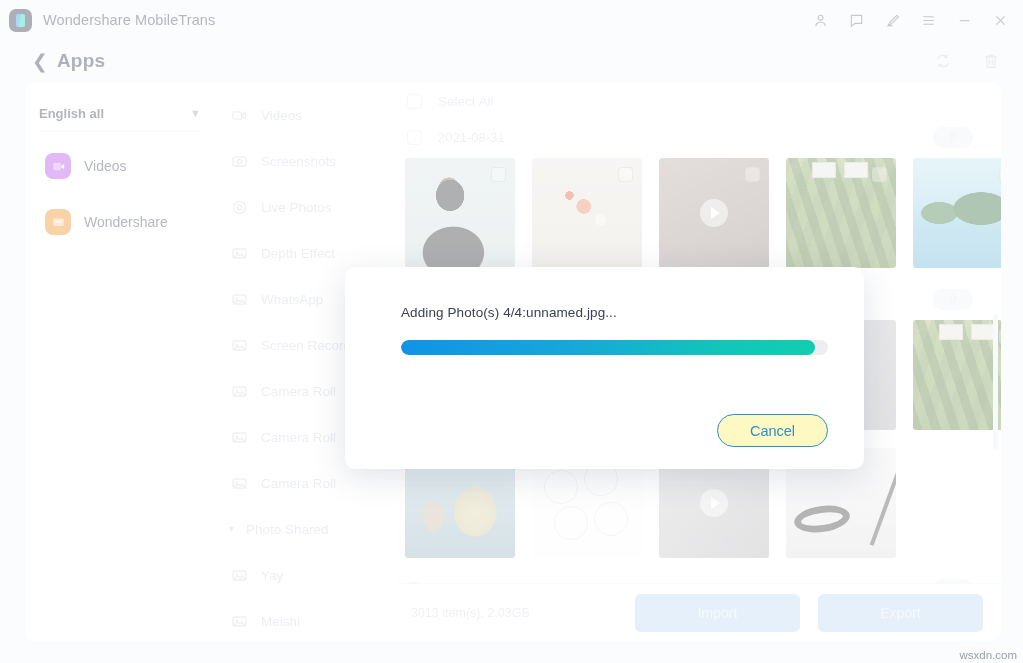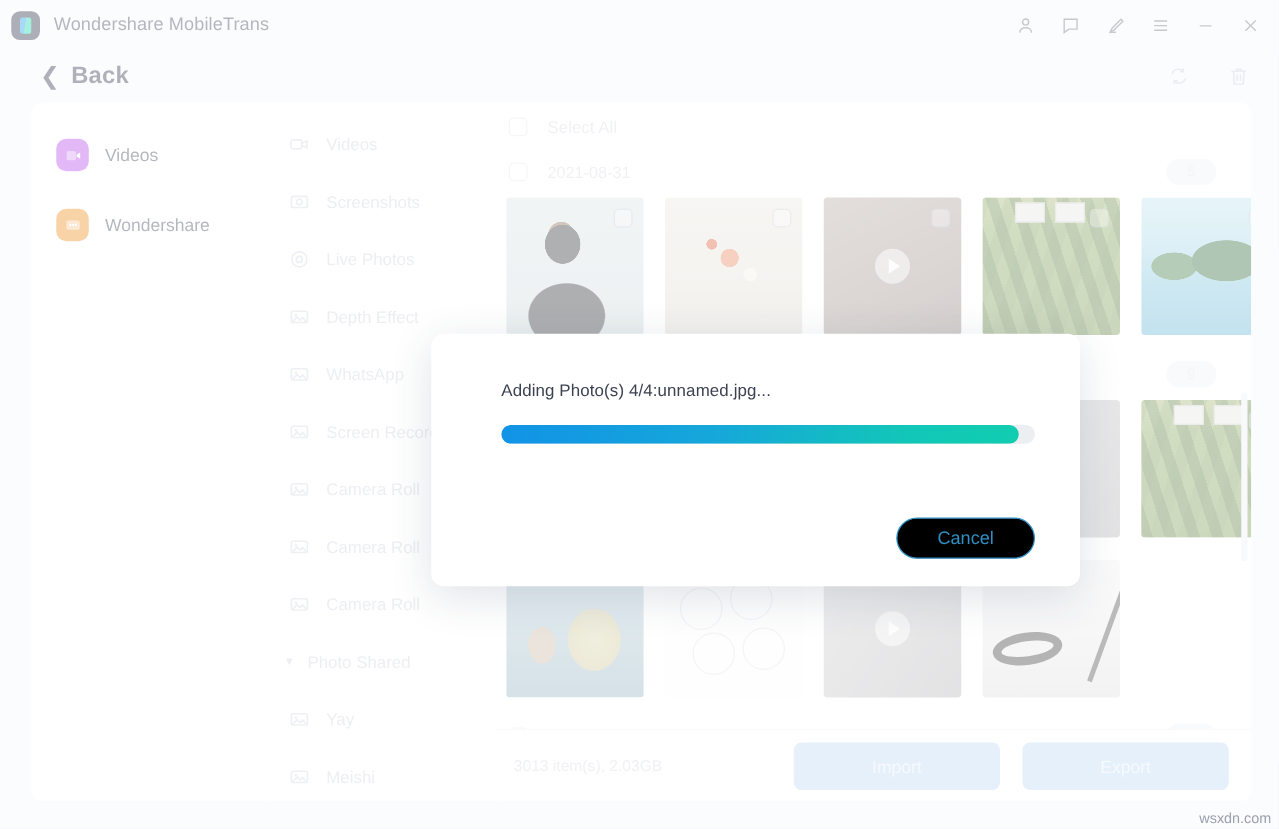--- a/index.html
+++ b/index.html
@@ -274,21 +274,21 @@
     background: #eceef2; overflow: hidden; position: relative;
   }
   .progress-fill {
     height: 100%; border-radius: 8px;
     background: linear-gradient(90deg, #1193e6 0%, #16a8d9 42%, #12c6b8 78%, #11cdb0 100%);
   }
   .modal-spacer { flex: 1 1 auto; }
   .modal-actions { display: flex; justify-content: flex-end; }
   .btn-cancel {
     width: 111px; height: 33px; border-radius: 18px;
-    border: 1.4px solid #2f8fc4; background: #000000;
+    border: 1.4px solid #2f8fc4; background: #fef9c3;
     color: #2f8fc4; font-size: 14.5px;
     font-family: "Liberation Sans", sans-serif;
   }
 
   .watermark {
     position: absolute; right: 6px; bottom: 2px;
     font-size: 11.5px; color: #9aa0ad;
     font-family: "Liberation Sans", sans-serif;
   }
 </style>
@@ -335,21 +335,21 @@
         <svg width="15" height="15" viewBox="0 0 16 16" stroke="currentColor" stroke-width="1.2">
           <path d="M3.6 3.6l8.8 8.8M12.4 3.6l-8.8 8.8"></path>
           </svg>
       </div>
     </div>
   </div>
 
   <div class="backbar">
     <div class="back-btn">
       <span class="back-chevron">❮</span>
-      <span class="back-label">Back</span>
+      <span class="back-label">Apps</span>
     </div>
     <div class="backbar-spacer"></div>
     <div class="toolbar-icons">
       <div class="toolbar-icon">
         <svg width="18" height="18" viewBox="0 0 20 20" fill="none" stroke="currentColor" stroke-width="1.3">
           <path d="M4 8a6 6 0 0 1 10-2.5"></path>
             <path d="M16 12a6 6 0 0 1-10 2.5"></path>
           <path d="M14 3v3h-3"></path>
             <path d="M6 17v-3h3"></path>
           </svg>
@@ -361,20 +361,25 @@
           <path d="M5.3 5.5 6 17h8l.7-11.5"></path>
             <path d="M8.5 8.2v6M11.5 8.2v6"></path>
           </svg>
       </div>
     </div>
   </div>
 
   <div class="body-area">
 
     <div class="sidebar">
+      <div class="lang-select">
+        <span class="lang-label">English all</span>
+        <span class="lang-spacer"></span>
+        <span class="chev-down">▼</span>
+      </div>
       <div class="nav-list">
 
 
         <div class="nav-item">
           <span class="nav-ico" style="background:#b447e8">
             <svg width="15" height="15" viewBox="0 0 16 16" fill="#fff">
                 <rect x="2.5" y="4" width="8" height="8" rx="1.6" fill="rgba(255,255,255,.45)"></rect>
                 <path d="M11 7.2l3-1.8v5.2l-3-1.8z"></path>
               </svg>
           </span>

